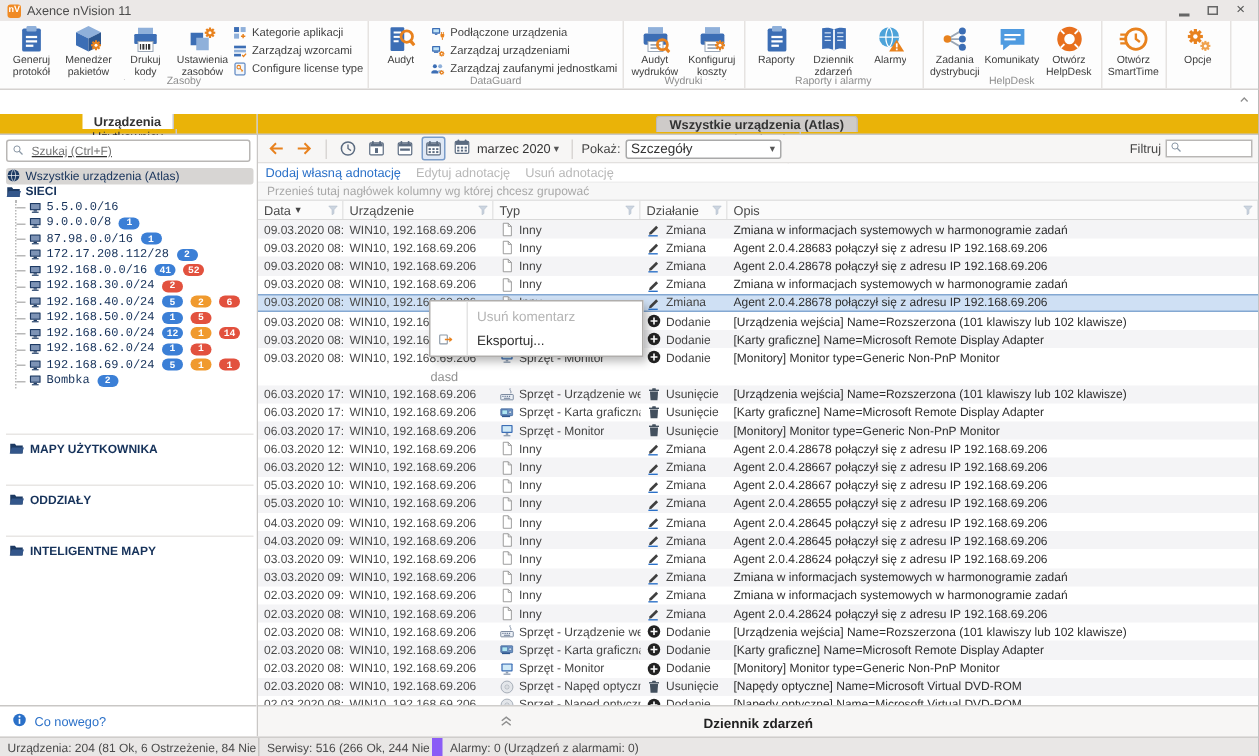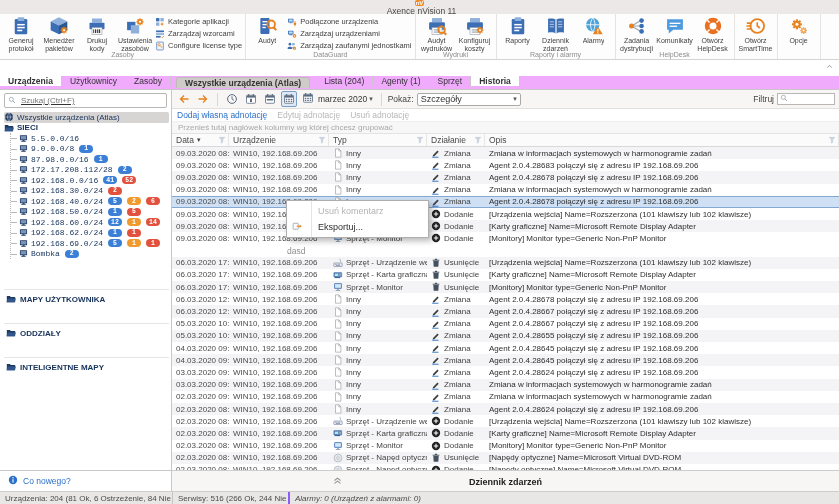--- a/index.html
+++ b/index.html
@@ -1,19 +1,19 @@
 <!DOCTYPE html>
 <html><head>
 <meta charset="utf-8">
 <style>
   html,body{margin:0;padding:0;background:#888;}
   .app{position:relative;width:839px;height:504px;background:#fff;overflow:hidden;
        font-family:"Liberation Sans",sans-serif;font-size:9px;color:#333;}
   
-  .titlebar{height:14px;background:#ebe8e7;display:flex;align-items:center;padding:0 5px;flex-direction:column;}
+  .titlebar{height:14px;background:#ebe8e7;display:flex;align-items:center;padding:0 5px;}
   .appicon{width:9px;height:9px;background:#f08a24;border-radius:2px;color:#fff;font-size:6px;
            font-weight:bold;display:flex;align-items:center;justify-content:center;}
   .wtitle{margin-left:4px;font-size:8.5px;color:#4a4a4a;}
   .wbtns{margin-left:auto;display:flex;gap:12px;align-items:center;padding-right:4px;}
   .wmin{width:7px;height:2px;background:#666;margin-top:5px;}
   .wmax{width:7px;height:6px;border:1px solid #666;box-sizing:border-box;}
   .wclose{font-size:10px;line-height:10px;color:#555;}
   
   .tabrow{height:16px;background:#f0edec;display:flex;align-items:flex-end;padding-left:12px;gap:2px;
           border-bottom:1px solid #d9d6d4;box-sizing:border-box;}
@@ -28,21 +28,21 @@
   .rbig{display:flex;flex-direction:column;align-items:center;width:36px;gap:1px;padding-top:1px;cursor:default;}
   .rbig .rlbl{font-size:7px;line-height:8px;text-align:center;color:#3f3f3f;max-height:16px;overflow:hidden;}
   .rstack{display:flex;flex-direction:column;gap:1px;padding-top:2px;}
   .rsitem{display:flex;gap:3px;font-size:7.5px;color:#3f3f3f;height:11px;white-space:nowrap;}
   .ribcol{position:absolute;right:5px;bottom:10px;}
   
   .main{position:absolute;top:76px;bottom:13px;left:0;right:0;display:flex;}
   .left{width:172px;border-right:1px solid #c9c7c5;display:flex;flex-direction:column;box-sizing:border-box;background:#fff;}
   .right{flex:1;display:flex;flex-direction:column;min-width:0;}
   
-  .ltabs,.mtabs{height:14px;background:#f0abfc;display:flex;align-items:flex-start;border-bottom:1px solid #c9c7c5;box-sizing:border-box;}
+  .ltabs,.mtabs{height:14px;background:#eab308;display:flex;align-items:center;border-bottom:1px solid #c9c7c5;box-sizing:border-box;flex-direction:column;}
   .ltab,.mtab{padding:0 8px;font-size:8.5px;color:#333;display:flex;align-items:center;border-right:1px solid #cac8c6;white-space:nowrap;}
   .ltab.active,.mtab.active{background:#fff;font-weight:bold;}
   .mtab.parent{background:#cecbc9;font-weight:bold;border-radius:3px 3px 0 0;margin:1px 6px 0 4px;border:1px solid #bdbab8;border-bottom:none;}
   
   .searchrow{padding:3px 4px 2px;background:#fff;}
   .searchbox{height:13px;border:1px solid #b9b7b5;border-radius:2px;display:flex;align-items:center;padding:0 3px;gap:3px;text-decoration:underline;}
   .searchbox input{border:none;outline:none;flex:1;font-size:8px;color:#333;font-family:inherit;min-width:0;background:transparent;}
   .tree{flex:1;padding:2px 2px 0 4px;overflow:hidden;background:#fff;}
   .titem{height:10.5px;display:flex;align-items:center;gap:3px;color:#16325a;font-size:8px;white-space:nowrap;}
   .titem.selected{background:#d7d5d3;border-radius:2px;}
@@ -91,21 +91,21 @@
   .noterow{height:12.2px;display:flex;align-items:center;padding-left:115px;color:#8f8f8f;background:#fff;font-size:8.5px;box-sizing:border-box;}
   
   .dfooter{height:21px;background:#f7f6f5;border-top:1px solid #cfcdcb;position:relative;box-sizing:border-box;}
   .collapse{position:absolute;left:160px;top:4px;}
   .ftitle{position:absolute;left:0;right:0;top:6px;text-align:center;font-weight:bold;font-size:9px;color:#222;}
   .statusbar{position:absolute;bottom:0;left:0;right:0;height:13px;background:#e9e7e6;border-top:1px solid #cfcdcb;
              display:flex;align-items:center;font-size:8px;color:#4a4a4a;box-sizing:border-box;}
   .sseg{padding-left:5px;height:100%;display:flex;align-items:center;box-sizing:border-box;white-space:nowrap;overflow:hidden;}
   .s0{width:172px;}
   .s1{width:116px;border-left:1px solid #c6c4c2;}
-  .s2{flex:1;border-left:2px solid #8b5cf6;font-style:italic;}
+  .s2{flex:1;border-left:7px solid #8b5cf6;}
   
   .ctxmenu{position:absolute;left:286px;top:200px;width:141px;background:#fff;border:1px solid #b0aeac;
            box-shadow:3px 3px 6px rgba(0,0,0,.28);padding:2px 0;z-index:50;}
   .ctxmenu::before{content:"";position:absolute;left:24px;top:0;bottom:0;width:1px;background:#e4e4e4;}
   .mi{position:relative;height:16px;line-height:16px;padding-left:31px;font-size:9px;color:#2e2e2e;white-space:nowrap;}
   .mi.dis{color:#b4b4b4;}
   .mi.hl{outline:2px solid #e02b20;outline-offset:-1px;}
   .mic{position:absolute;left:5px;top:2px;display:flex;}
   svg{flex:0 0 auto;}
 </style>

